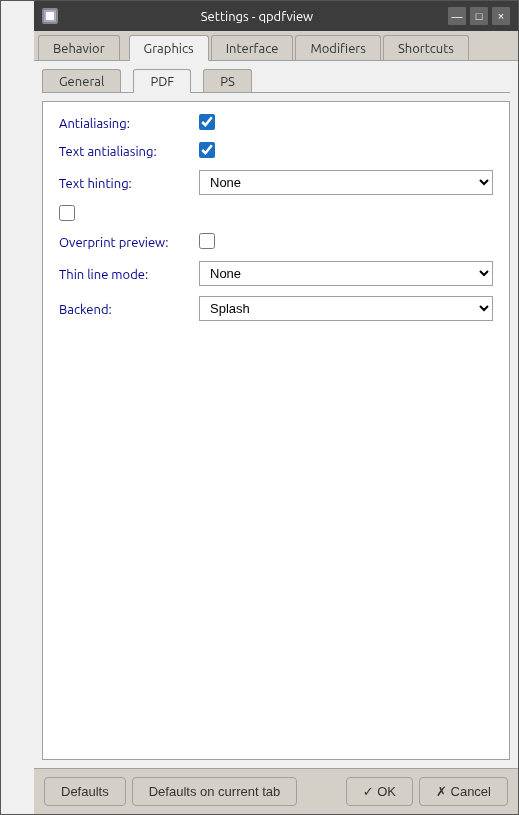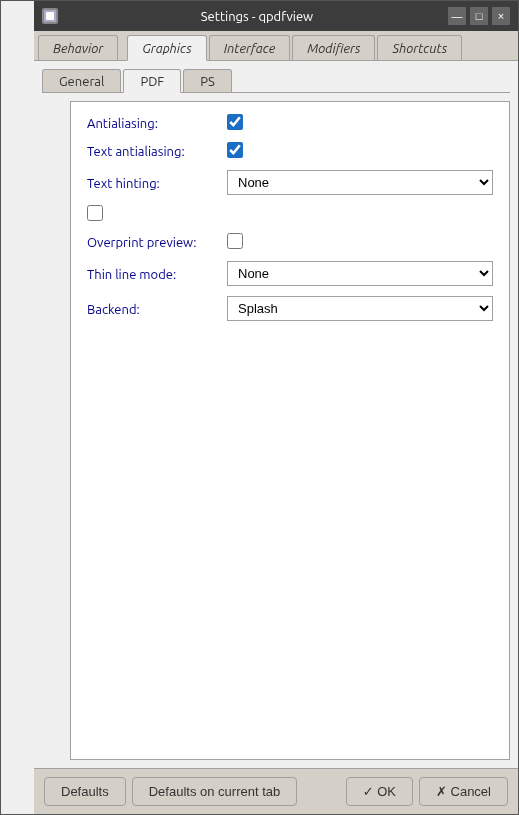--- a/index.html
+++ b/index.html
@@ -78,21 +78,20 @@
     .main-tab {
       padding: 5px 14px;
       border: 1px solid #a0a0a0;
       border-bottom: none;
       background: #d4d0c8;
       cursor: pointer;
       font-size: 13px;
       color: #333;
       border-radius: 3px 3px 0 0;
       margin-right: 2px;
-      font-style: italic;
     }
 
     .main-tab.active {
       background: #f0f0f0;
       border-bottom: 1px solid #f0f0f0;
       margin-bottom: -1px;
       z-index: 1;
       margin-left: 7px;
     }
 
@@ -113,37 +112,36 @@
 
     .sub-tab {
       padding: 4px 16px;
       border: 1px solid #a0a0a0;
       border-bottom: none;
       background: #d4d0c8;
       cursor: pointer;
       font-size: 13px;
       color: #333;
       border-radius: 3px 3px 0 0;
-      margin-right: 2px;
+      margin-right: 12px;
     }
 
     .sub-tab.active {
       background: #f0f0f0;
       border-bottom: 1px solid #f0f0f0;
       margin-bottom: -1px;
       z-index: 1;
     }
 
     .panel {
       flex: 1;
       border: 1px solid #a0a0a0;
       background: #fff;
       padding: 12px 16px;
       overflow: hidden;
-      margin-left: 28px;
     }
 
     .form-row {
       display: flex;
       align-items: center;
       margin-bottom: 10px;
     }
 
     .form-label {
       color: #00008b;

